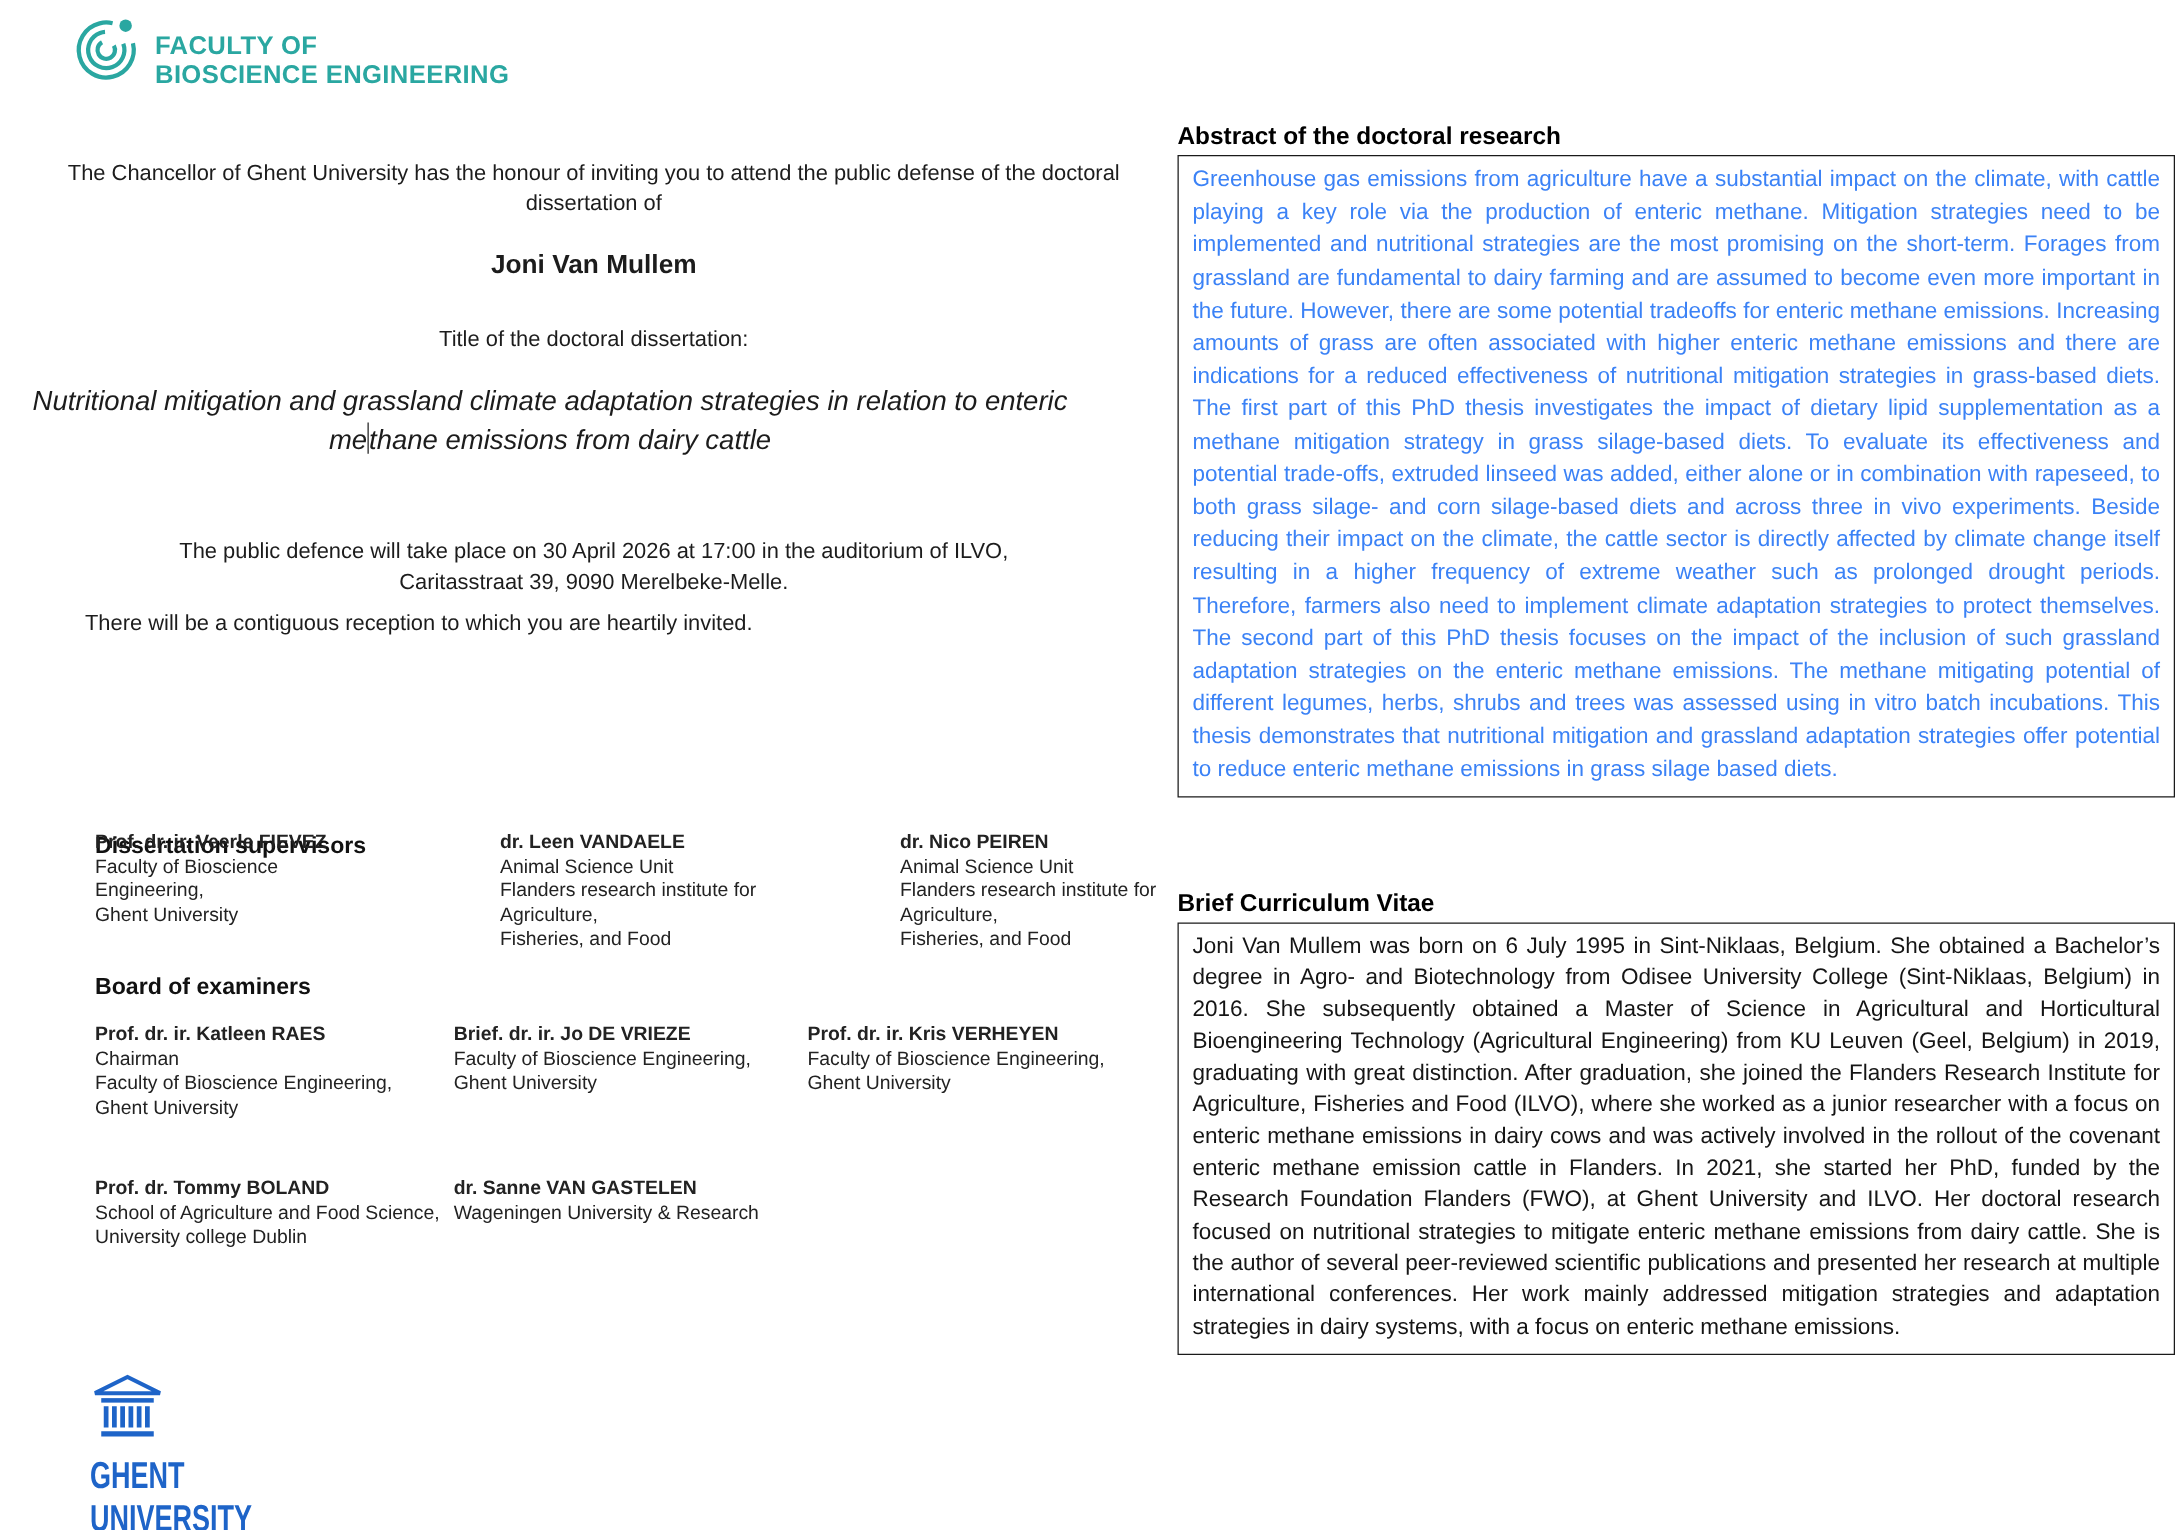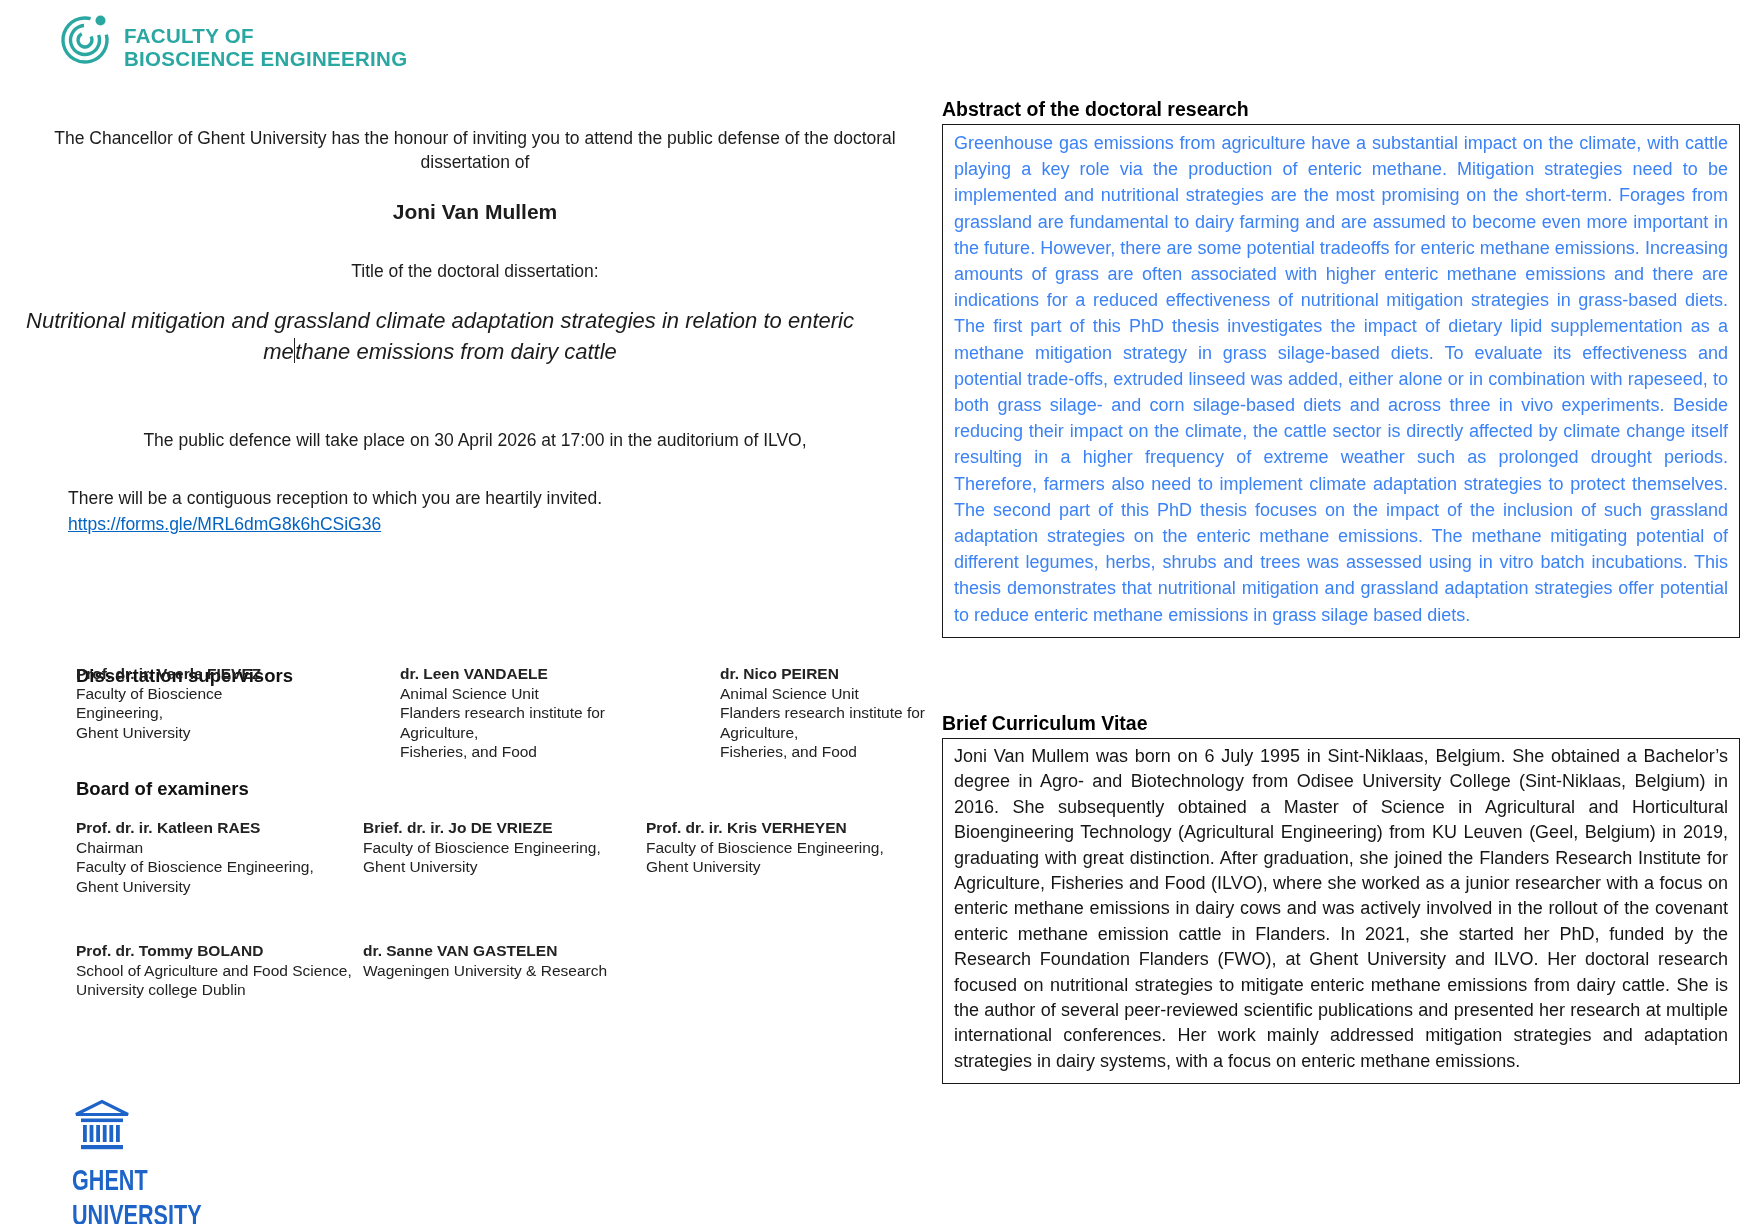--- a/index.html
+++ b/index.html
@@ -66,25 +66,25 @@
 
 <div class="abs center" id="title-label">Title of the doctoral dissertation:</div>
 
 <div class="abs center" id="dissertation-title">
   <div>Nutritional mitigation and grassland climate adaptation strategies in relation to enteric</div>
   <div><span>me</span><span class="caret"></span><span>thane emissions from dairy cattle</span></div>
 </div>
 
 <div class="abs center" id="defence-info">
   <div>The public defence will take place on 30 April 2026 at 17:00 in the auditorium of ILVO,</div>
+  <div>Caritasstraat 39, 9090 Merelbeke-Melle.</div>
 </div>
 
 <div class="abs" id="reception">
   <div>There will be a contiguous reception to which you are heartily invited.</div>
-  <div><a href="#" title="https://forms.gle/MRL6dmG8k6hCSiG36">https://forms.gle/MRL6dmG8k6hCSiG36</a></div>
 </div>
 
 <div class="abs section-heading" id="supervisors-heading">Dissertation supervisors</div>
 
 <div class="abs people-grid" id="supervisors-grid">
   <div class="person">
     <div class="person-name">Prof. dr. ir. Veerle FIEVEZ</div>
     <div>Faculty of Bioscience</div>
     <div>Engineering,</div>
     <div>Ghent University</div>

